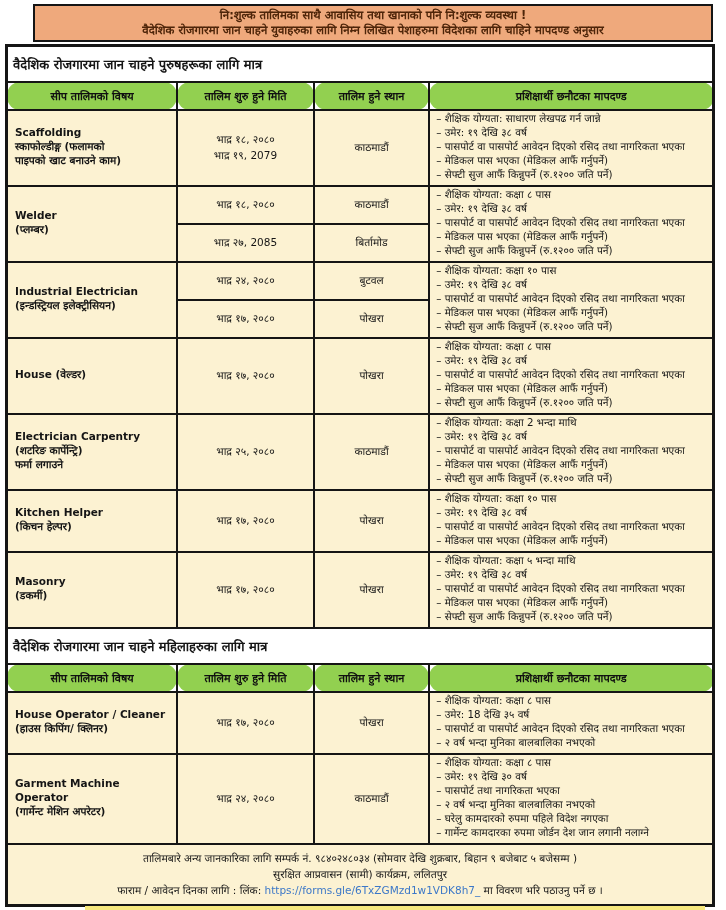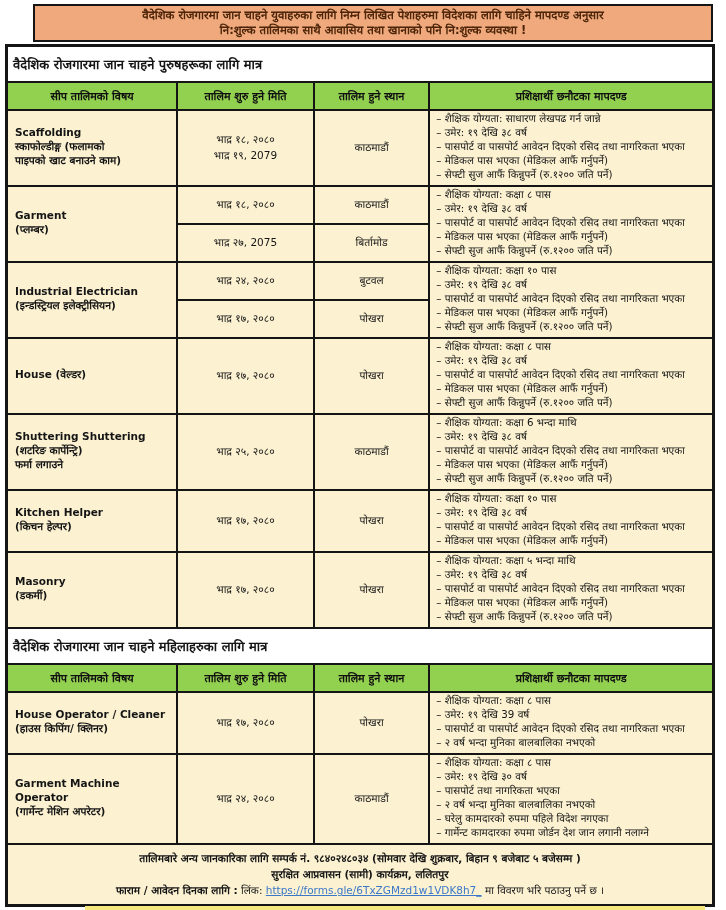--- a/index.html
+++ b/index.html
@@ -19,53 +19,53 @@
     border-collapse:collapse;table-layout:fixed;
     width:710px;margin-left:5px;border:3px solid #151515;
   }
   table.grid td,table.grid th{border:2px solid #151515;overflow:hidden;}
   tr.bar td{
     background:#ffffff;font-weight:bold;font-size:13px;
     text-align:left;padding:8px 5px;height:16px;
   }
   tr.hdr th{
     background:#92D050;font-size:11px;font-weight:bold;
-    text-align:center;padding:4px 2px;height:18px;color:#101010;
+    text-align:center;padding:4px 2px;height:18px;color:#101010;border-radius:13px;
   }
   td.subject{
     background:#FCF2D2;font-weight:bold;font-size:10.5px;
     text-align:left;vertical-align:middle;padding:4px 4px 8px 7px;line-height:1.35;
   }
   td.date,td.loc{
     background:#FCF2D2;font-size:10.5px;text-align:center;
     vertical-align:middle;padding:2px;line-height:1.5;
   }
   td.criteria{
     background:#FCF2D2;font-size:10.3px;text-align:left;
     vertical-align:middle;padding:0 3px 4px 6px;line-height:1.36;
   }
   td.footer-cell{
     background:#FCF2D2;text-align:center;font-size:10.5px;
     padding:5px 10px;line-height:1.55;
   }
-  .fbold{font-weight:bold;}
-  .flink{color:#3C78C8;text-decoration:underline;cursor:pointer;}
+  .fbold{font-weight:normal;}
+  .flink{color:#3C78C8;cursor:pointer;}
   .bottom-strip{
     position:absolute;left:85px;bottom:0;width:620px;height:8px;
     background:#F6E87D;
   }
 </style>
 </head>
 <body>
 
 <div class="page">
 
   <div class="banner">
+    <div>नि:शुल्क तालिमका साथै आवासिय तथा खानाको पनि नि:शुल्क व्यवस्था !</div>
     <div>वैदेशिक रोजगारमा  जान चाहने  युवाहरुका लागि निम्न लिखित  पेशाहरुमा विदेशका लागि चाहिने मापदण्ड अनुसार</div>
-    <div>नि:शुल्क तालिमका साथै आवासिय तथा खानाको पनि नि:शुल्क व्यवस्था !</div>
   </div>
 
   <table class="grid">
     <colgroup>
       <col style="width:170px">
         <col style="width:136px">
         <col style="width:115px">
         <col style="width:283px">
     </colgroup>
 
@@ -95,38 +95,38 @@
           <td class="criteria" rowspan="1">
             <div>– शैक्षिक योग्यता: साधारण लेखपढ गर्न जान्ने</div>
             <div>– उमेर: १९ देखि ३८ वर्ष</div>
             <div>– पासपोर्ट वा पासपोर्ट आवेदन दिएको रसिद तथा नागरिकता भएका</div>
             <div>– मेडिकल पास भएका (मेडिकल आफैं गर्नुपर्ने)</div>
             <div>– सेफ्टी सुज आफैं किन्नुपर्ने (रु.१२०० जति पर्ने)</div>
           </td>
         </tr>
         <tr>
           <td class="subject" rowspan="2">
-            <div>Garment</div>
+            <div>Welder</div>
             <div>(प्लम्बर)</div>
           </td>
           <td class="date">
             <div>भाद्र १८, २०८०</div>
           </td>
           <td class="loc">काठमाडौं</td>
           <td class="criteria" rowspan="2">
             <div>– शैक्षिक योग्यता: कक्षा ८ पास</div>
             <div>– उमेर: १९ देखि ३८ वर्ष</div>
             <div>– पासपोर्ट वा पासपोर्ट आवेदन दिएको रसिद तथा नागरिकता भएका</div>
             <div>– मेडिकल पास भएका (मेडिकल आफैं गर्नुपर्ने)</div>
             <div>– सेफ्टी सुज आफैं किन्नुपर्ने (रु.१२०० जति पर्ने)</div>
           </td>
         </tr>
         <tr>
           <td class="date">
-            <div>भाद्र २७, 2075</div>
+            <div>भाद्र २७, 2085</div>
           </td>
           <td class="loc">बिर्तामोड</td>
         </tr>
         <tr>
           <td class="subject" rowspan="2">
             <div>Industrial Electrician</div>
             <div>(इन्डस्ट्रियल इलेक्ट्रीसियन)</div>
           </td>
           <td class="date">
             <div>भाद्र २४, २०८०</div>
@@ -157,30 +157,30 @@
           <td class="criteria" rowspan="1">
             <div>– शैक्षिक योग्यता: कक्षा ८ पास</div>
             <div>– उमेर: १९ देखि ३८ वर्ष</div>
             <div>– पासपोर्ट वा पासपोर्ट आवेदन दिएको रसिद तथा नागरिकता भएका</div>
             <div>– मेडिकल पास भएका (मेडिकल आफैं गर्नुपर्ने)</div>
             <div>–  सेफ्टी सुज आफैं किन्नुपर्ने (रु.१२०० जति पर्ने)</div>
           </td>
         </tr>
         <tr>
           <td class="subject" rowspan="1">
-            <div>Shuttering Shuttering</div>
+            <div>Electrician Carpentry</div>
             <div>(शटरिङ कार्पेन्ट्रि)</div>
             <div>फर्मा लगाउने</div>
           </td>
           <td class="date">
             <div>भाद्र २५, २०८०</div>
           </td>
           <td class="loc">काठमाडौं</td>
           <td class="criteria" rowspan="1">
-            <div>– शैक्षिक योग्यता: कक्षा 6 भन्दा माथि</div>
+            <div>– शैक्षिक योग्यता: कक्षा 2 भन्दा माथि</div>
             <div>– उमेर: १९ देखि ३८ वर्ष</div>
             <div>– पासपोर्ट वा पासपोर्ट आवेदन दिएको रसिद तथा नागरिकता भएका</div>
             <div>– मेडिकल पास भएका (मेडिकल आफैं गर्नुपर्ने)</div>
             <div>– सेफ्टी सुज आफैं किन्नुपर्ने (रु.१२०० जति पर्ने)</div>
           </td>
         </tr>
         <tr>
           <td class="subject" rowspan="1">
             <div>Kitchen Helper</div>
             <div>(किचन हेल्पर)</div>
@@ -231,21 +231,21 @@
           <td class="subject" rowspan="1">
             <div>House Operator / Cleaner</div>
             <div>(हाउस किपिंग/ क्लिनर)</div>
           </td>
           <td class="date">
             <div>भाद्र १७, २०८०</div>
           </td>
           <td class="loc">पोखरा</td>
           <td class="criteria" rowspan="1">
             <div>– शैक्षिक योग्यता: कक्षा ८ पास</div>
-            <div>– उमेर: १९ देखि 39 वर्ष</div>
+            <div>– उमेर: 18 देखि ३५ वर्ष</div>
             <div>– पासपोर्ट वा पासपोर्ट आवेदन दिएको रसिद तथा नागरिकता भएका</div>
             <div>– २ वर्ष भन्दा मुनिका बालबालिका नभएको</div>
           </td>
         </tr>
         <tr>
           <td class="subject" rowspan="1">
             <div>Garment Machine Operator</div>
             <div>(गार्मेन्ट मेशिन अपरेटर)</div>
           </td>
           <td class="date">

